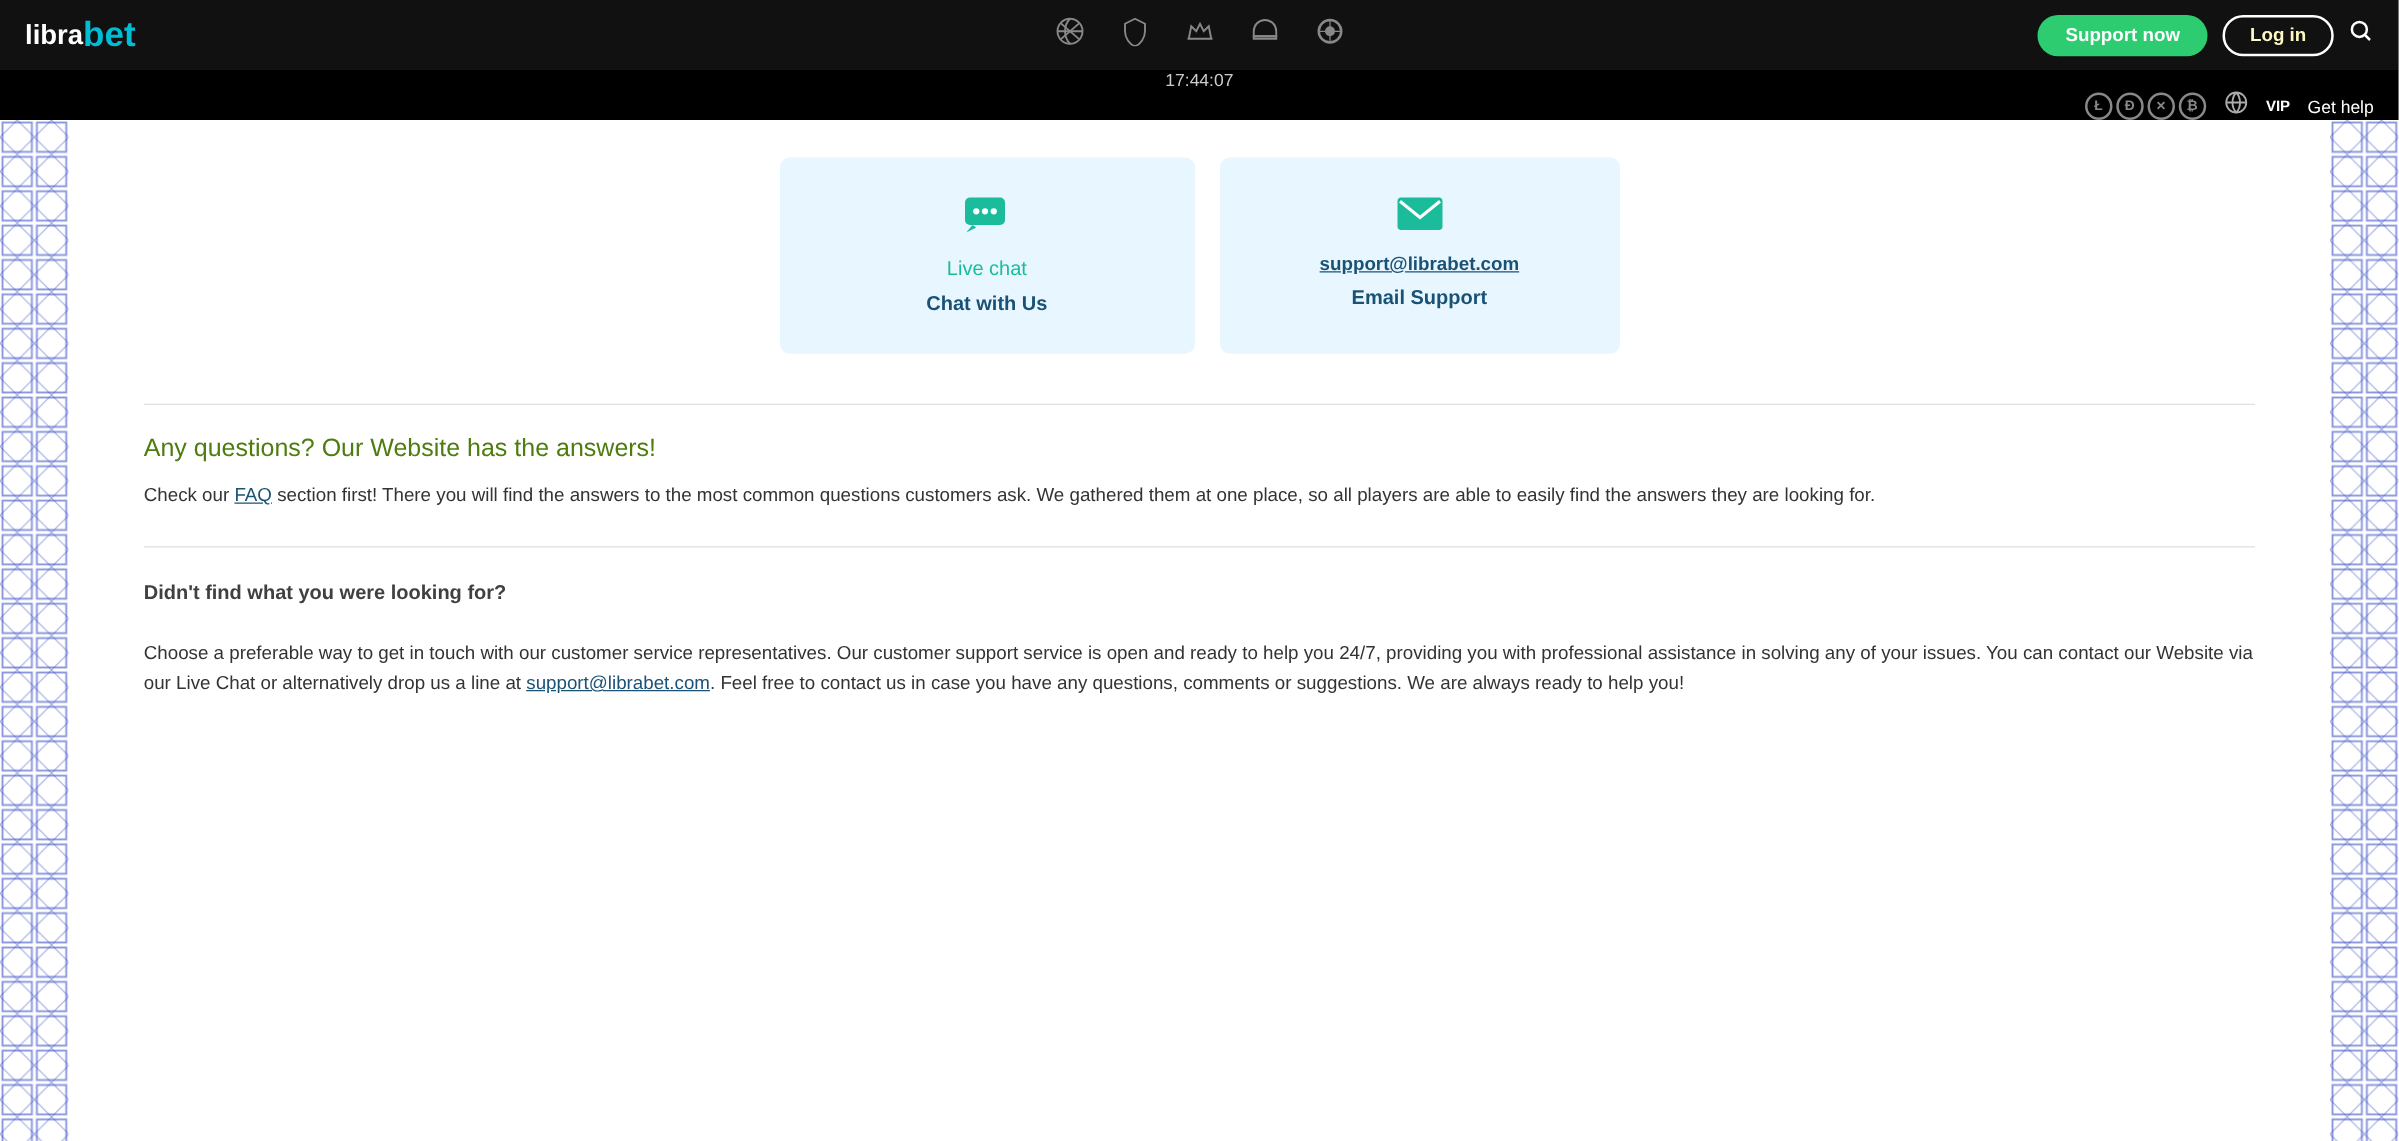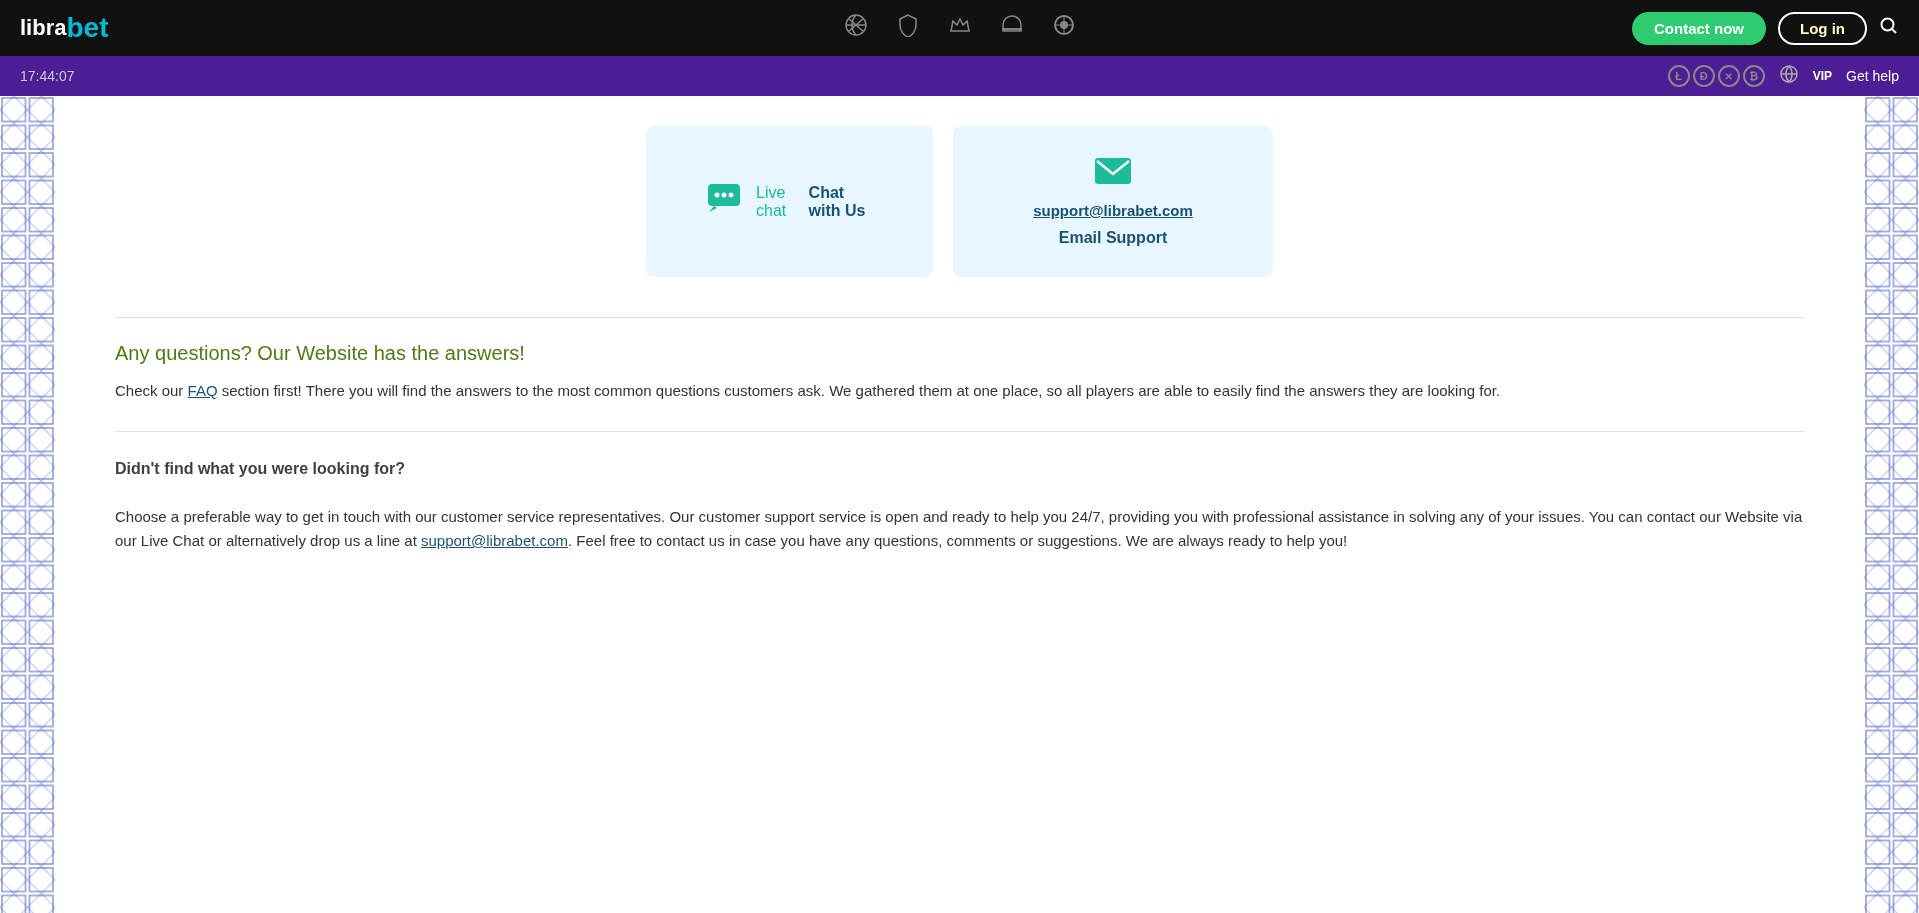--- a/index.html
+++ b/index.html
@@ -41,32 +41,32 @@
     </span>
     <span style="color:#888;font-size:22px;cursor:pointer;">
       <svg width="24" height="24" viewBox="0 0 24 24" fill="none" stroke="#888" stroke-width="2">
           <circle cx="12" cy="12" r="9"></circle>
           <path d="M12 3v18M3 12h18" stroke-width="1"></path>
           <circle cx="12" cy="12" r="3" fill="#888"></circle>
         </svg>
     </span>
   </div>
   <div style="display:flex;align-items:center;gap:12px;margin-left:auto;">
-    <button style="background:#2ecc71;color:#fff;border:none;border-radius:20px;padding:8px 22px;font-size:15px;font-weight:bold;cursor:pointer;">Contact now</button>
+    <button style="background:#2ecc71;color:#fff;border:none;border-radius:20px;padding:8px 22px;font-size:15px;font-weight:bold;cursor:pointer;">Support now</button>
     <button style="background:transparent;color:#fef9c3;border:2px solid #fff;border-radius:20px;padding:6px 20px;font-size:15px;font-weight:bold;cursor:pointer;">Log in</button>
     <span style="color:#fff;font-size:20px;cursor:pointer;">
       <svg width="20" height="20" viewBox="0 0 20 20" fill="none" stroke="#fff" stroke-width="2">
           <circle cx="8.5" cy="8.5" r="6"></circle>
           <path d="M13 13l4 4"></path>
         </svg>
     </span>
   </div>
 </nav>
 
-<div style="background:#4c1d95;height:40px;display:flex;align-items:center;padding:0 20px;">
+<div style="background:#000000;height:40px;display:flex;align-items:center;padding:0 20px;flex-direction:column;">
   <span style="color:#ccc;font-size:14px;">17:44:07</span>
   <div style="margin-left:auto;display:flex;align-items:center;gap:14px;">
     <div style="display:flex;align-items:center;gap:3px;">
       <span style="width:22px;height:22px;border-radius:50%;border:2px solid #888;display:flex;align-items:center;justify-content:center;color:#888;font-size:11px;font-weight:bold;">Ł</span>
       <span style="width:22px;height:22px;border-radius:50%;border:2px solid #888;display:flex;align-items:center;justify-content:center;color:#888;font-size:11px;font-weight:bold;">Ð</span>
       <span style="width:22px;height:22px;border-radius:50%;border:2px solid #888;display:flex;align-items:center;justify-content:center;color:#888;font-size:10px;font-weight:bold;">✕</span>
       <span style="width:22px;height:22px;border-radius:50%;border:2px solid #888;display:flex;align-items:center;justify-content:center;color:#888;font-size:11px;font-weight:bold;">₿</span>
     </div>
     <span style="color:#aaa;font-size:20px;cursor:pointer;">
       <svg width="20" height="20" viewBox="0 0 20 20" fill="none" stroke="#aaa" stroke-width="1.5">
@@ -96,21 +96,21 @@
         </pattern>
       </defs>
       <rect width="55" height="820" fill="url(#deco-left)"></rect>
     </svg>
   </div>
 
   <div style="flex:1;padding:30px 60px;">
 
     <div style="display:flex;gap:20px;margin-bottom:40px;justify-content:center;">
 
-      <div style="background:#e8f6ff;border-radius:8px;padding:30px 60px;display:flex;flex-direction:row;align-items:center;gap:10px;width:287px;cursor:pointer;">
+      <div style="background:#e8f6ff;border-radius:8px;padding:30px 60px;display:flex;flex-direction:column;align-items:center;gap:10px;width:332px;cursor:pointer;">
         <span>
           <svg width="40" height="36" viewBox="0 0 40 36" fill="none" xmlns="http://www.w3.org/2000/svg">
             <rect x="2" y="2" width="32" height="22" rx="4" fill="#1abc9c"></rect>
             <circle cx="11" cy="13" r="2.5" fill="white"></circle>
             <circle cx="18" cy="13" r="2.5" fill="white"></circle>
             <circle cx="25" cy="13" r="2.5" fill="white"></circle>
             <path d="M8 24l-5 6 8-4" fill="#1abc9c"></path>
           </svg>
         </span>
         <span style="color:#1abc9c;font-size:16px;">Live chat</span>

